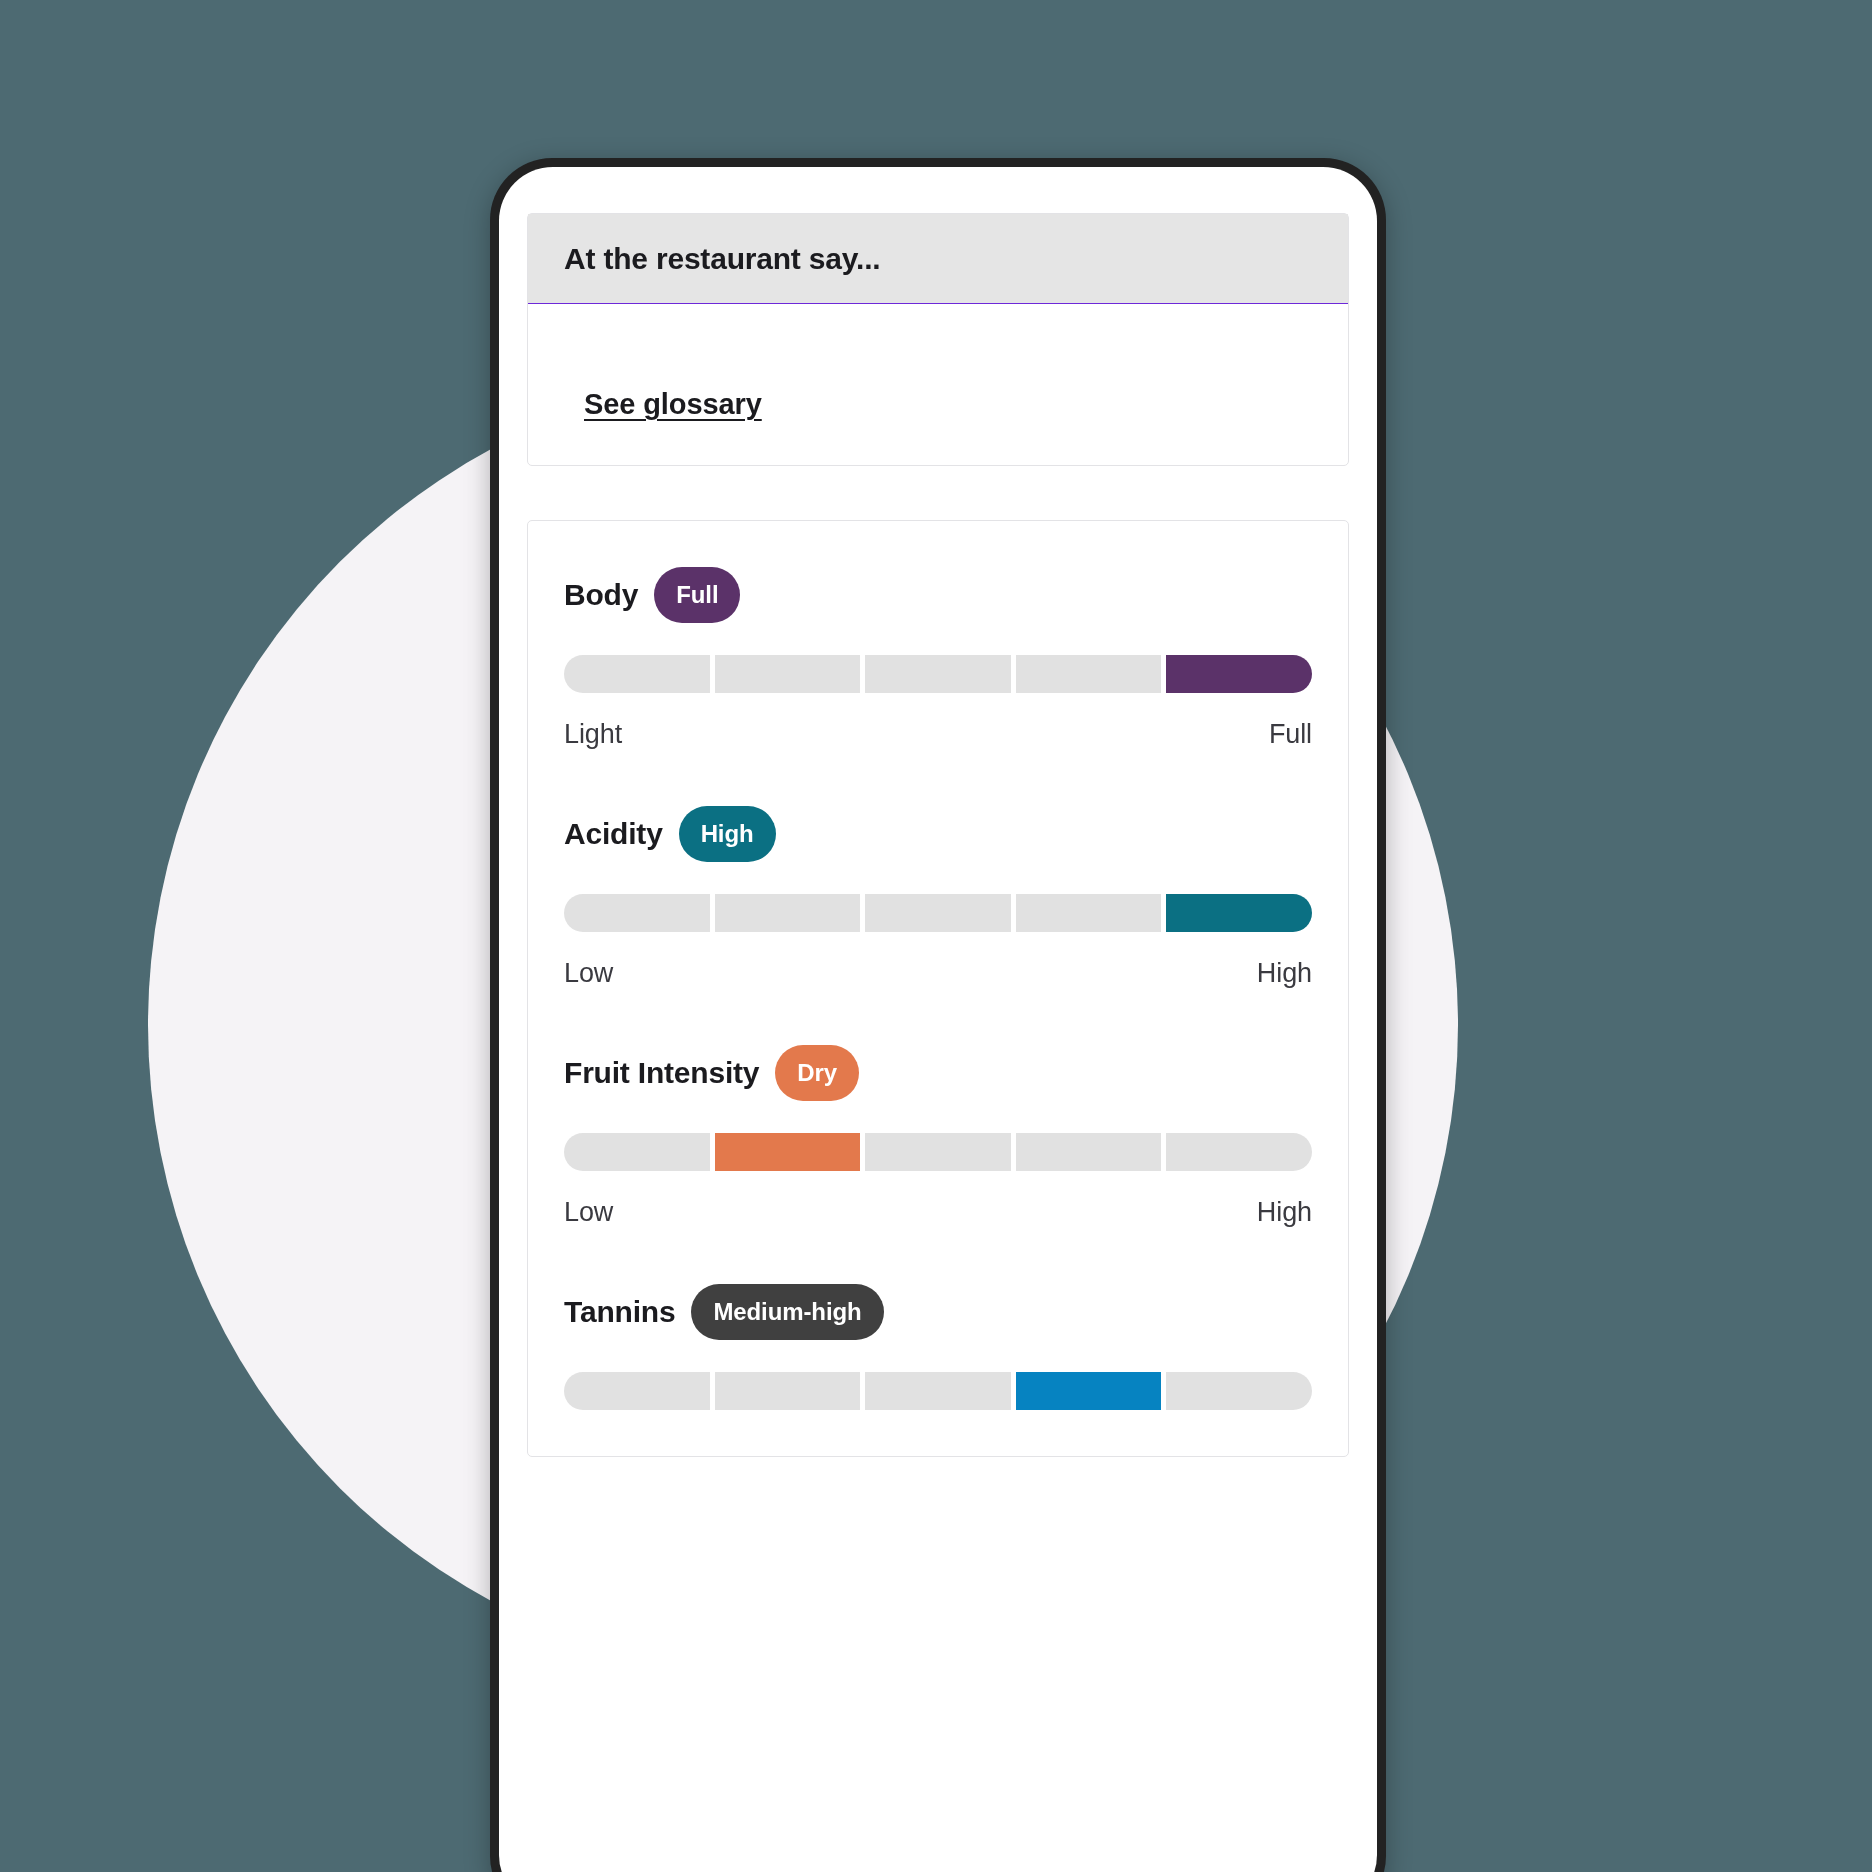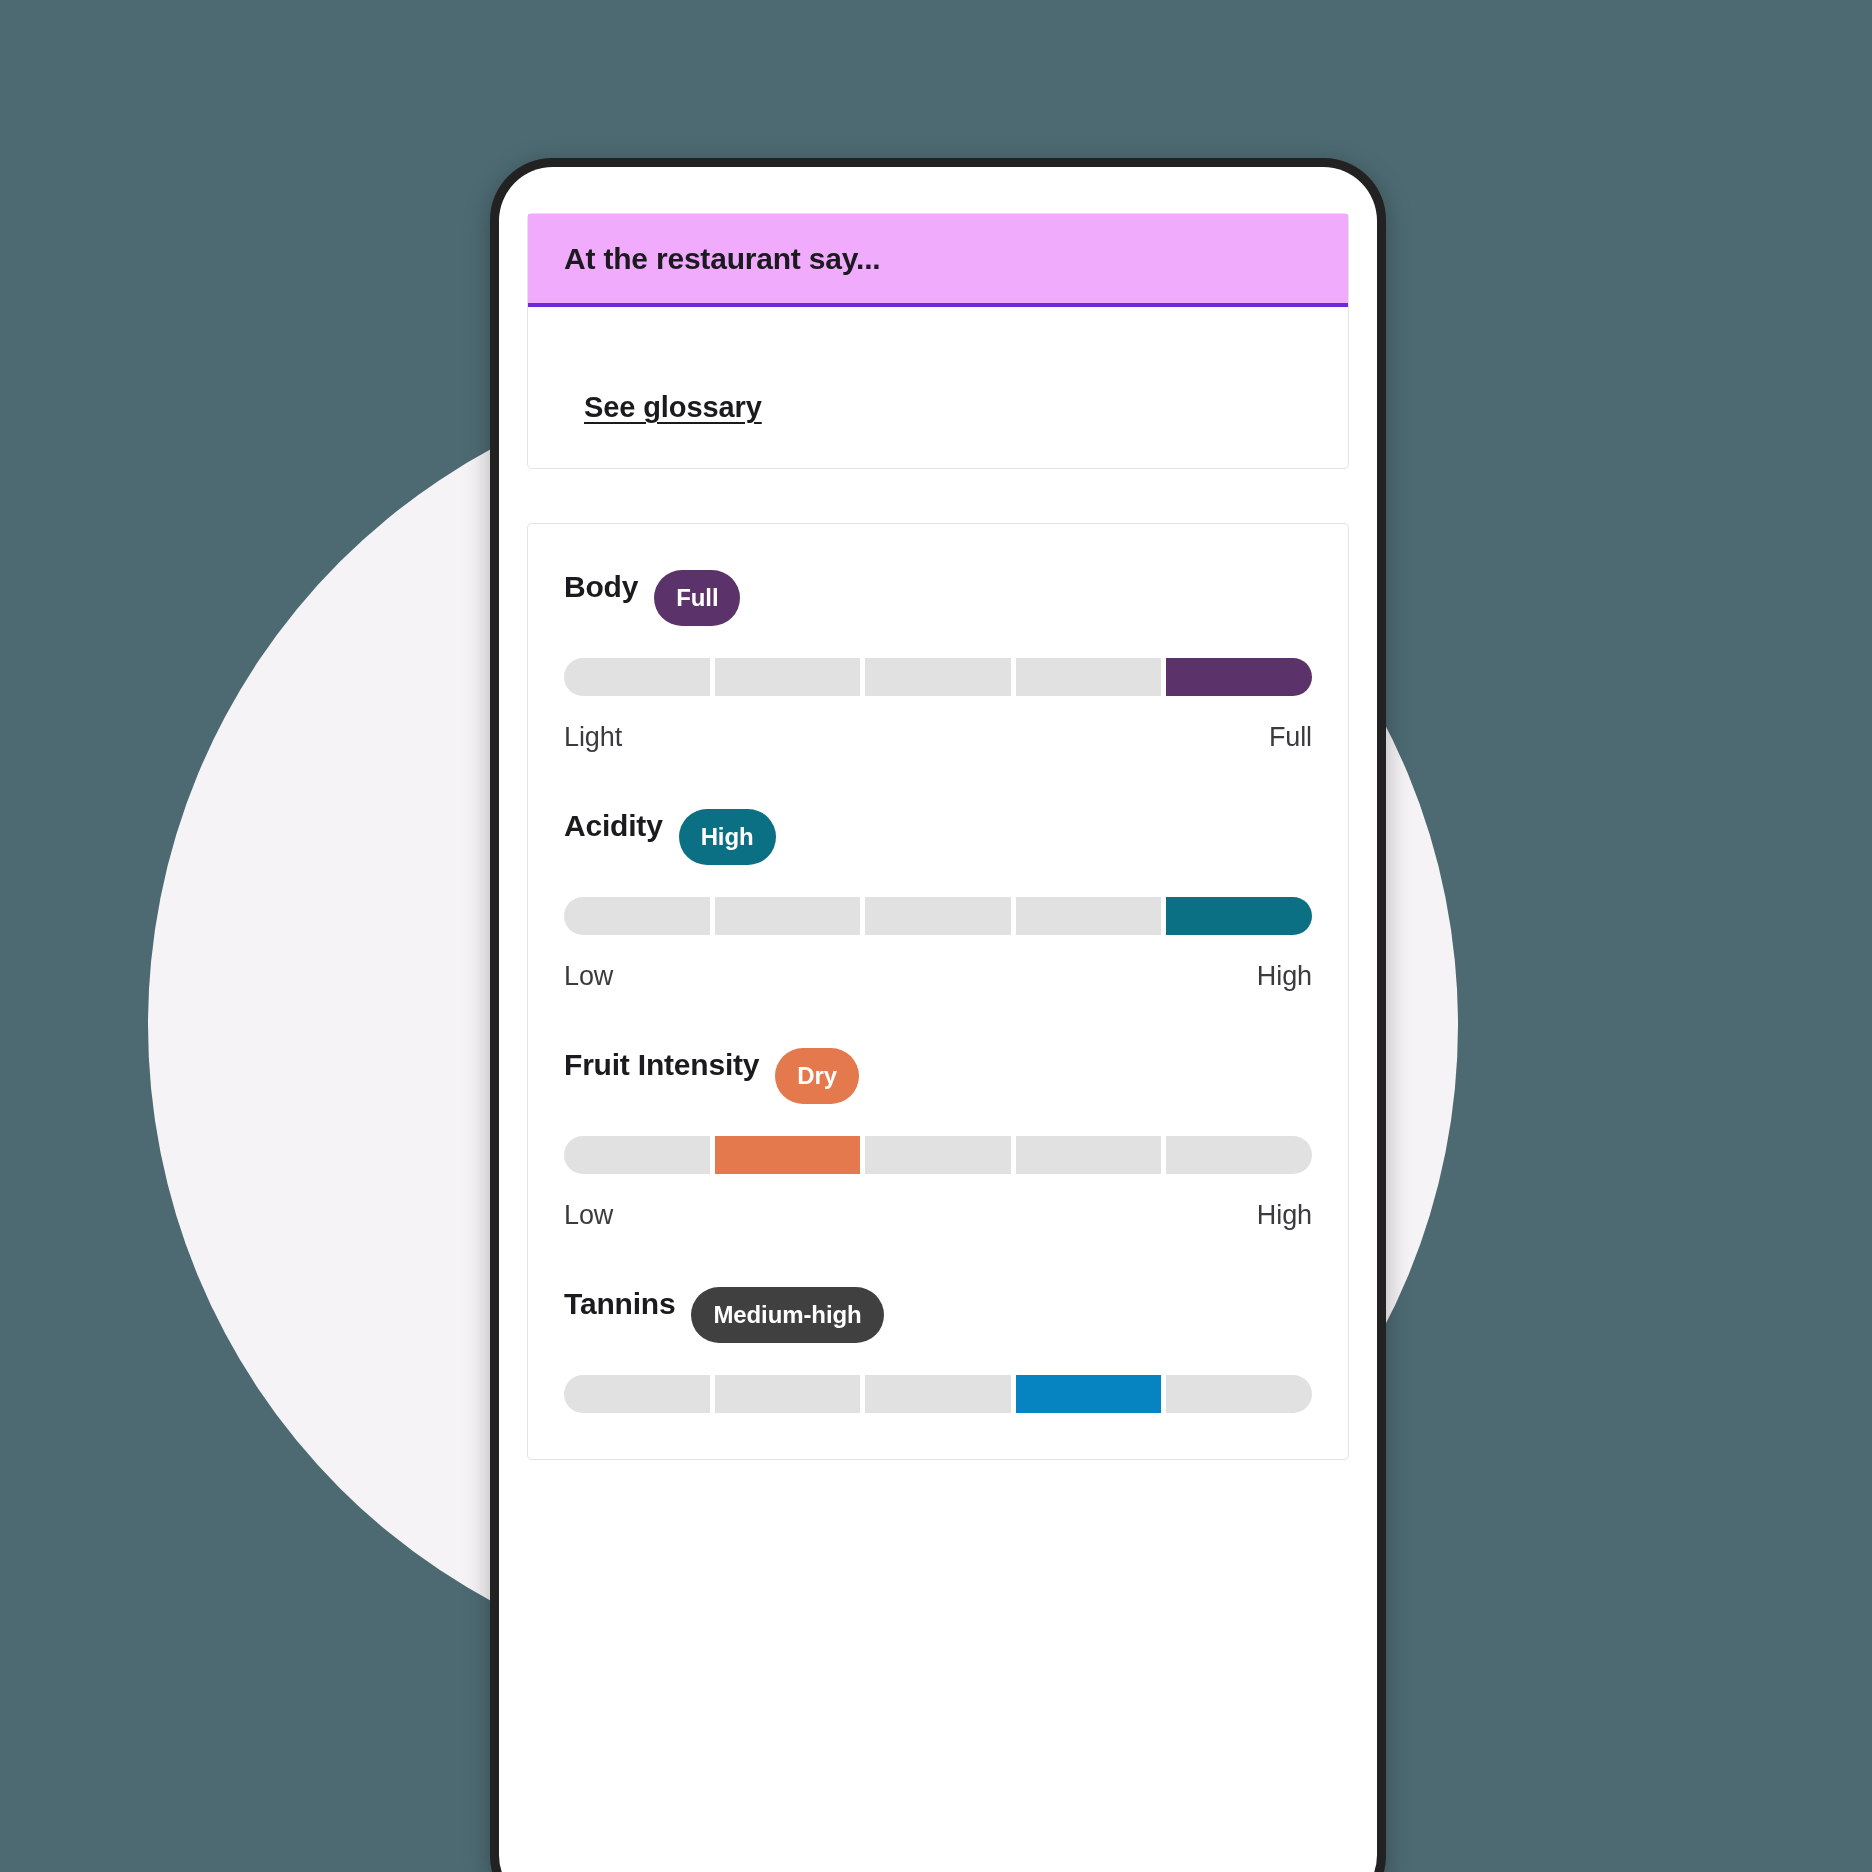--- a/index.html
+++ b/index.html
@@ -53,22 +53,22 @@
 
   
   .card {
     background: #ffffff;
     border: 1px solid #E3E3E6;
     border-radius: 5px;
     margin-bottom: 54px;
   }
 
   .card-header {
-    background: #f0abfc;
-    border-bottom: 4px solid #6d28d9;
+    background: #e5e5e5;
+    border-bottom: 1px solid #6d28d9;
     padding: 28px 36px 27px 36px;
   }
 
   .card-header-title {
     font-size: 30px;
     font-weight: 700;
     color: #1B1B1F;
     letter-spacing: -0.2px;
   }
 
@@ -102,21 +102,21 @@
     padding: 46px 36px 20px 36px;
   }
 
   .trait {
     margin-bottom: 56px;
   }
   .trait:last-child { margin-bottom: 0; }
 
   .trait-head {
     display: flex;
-    align-items: flex-start;
+    align-items: center;
     gap: 16px;
     margin-bottom: 32px;
   }
 
   .trait-name {
     font-size: 30px;
     font-weight: 700;
     color: #1B1B1F;
     letter-spacing: -0.2px;
   }

